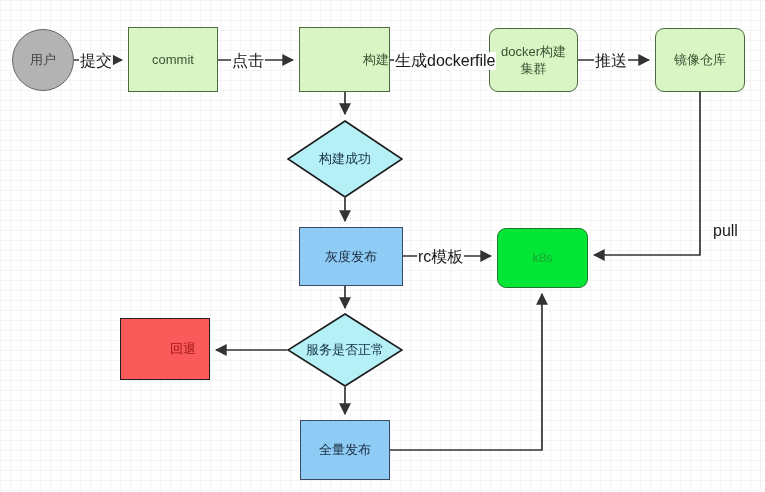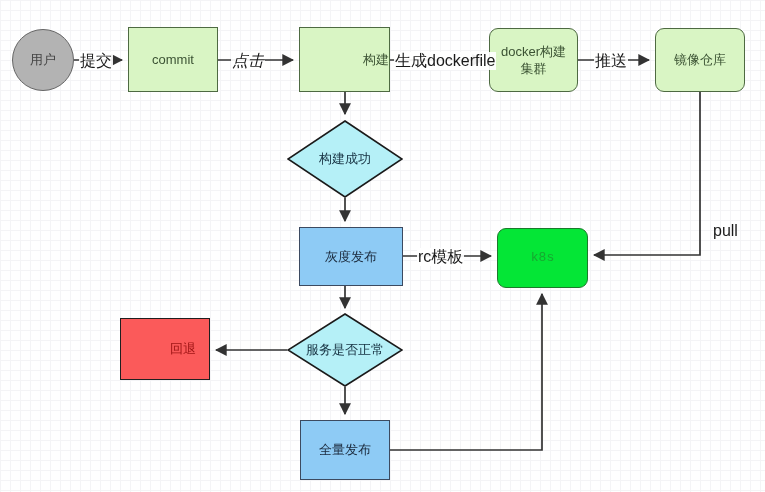--- a/index.html
+++ b/index.html
@@ -200,42 +200,42 @@
     <svg class="shape" viewBox="0 0 116 78" xmlns="http://www.w3.org/2000/svg">
       <polygon points="58,1 115,39 58,77 1,39" fill="#b5f0f7" stroke="#1a1a1a" stroke-width="1.6"></polygon>
     </svg>
     <span class="dlabel">构建成功</span>
   </div>
 
   <div class="node n-blue" style="left:299px; top:227px; width:104px; height:59px;">
     <span class="node-label">灰度发布</span>
   </div>
 
-  <div class="node n-k8s" style="left:497px; top:228px; width:91px; height:60px;font-family:Liberation Mono, monospace;">
+  <div class="node n-k8s" style="left:497px; top:228px; width:91px; height:60px;">
     <span class="node-label">k8s</span>
   </div>
 
   <div class="node n-red" style="left:120px; top:318px; width:90px; height:62px;padding-left:36px;">
     <span class="node-label">回退</span>
   </div>
 
   <div class="diamond" style="left:287px; top:313px; width:116px; height:74px;">
     <svg class="shape" viewBox="0 0 116 74" xmlns="http://www.w3.org/2000/svg">
       <polygon points="58,1 115,37 58,73 1,37" fill="#b5f0f7" stroke="#1a1a1a" stroke-width="1.6"></polygon>
     </svg>
     <span class="dlabel">服务是否正常</span>
   </div>
 
   <div class="node n-blue" style="left:300px; top:420px; width:90px; height:60px;">
     <span class="node-label">全量发布</span>
   </div>
 
   <div class="edge-label" style="left:79px; top:52px;"><span>提交</span></div>
 
-  <div class="edge-label" style="left:231px; top:52px;font-style:italic;"><span>点击</span></div>
+  <div class="edge-label" style="left:231px; top:52px;"><span>点击</span></div>
 
   <div class="edge-label" style="left:394px; top:52px;"><span>生成dockerfile</span></div>
 
   <div class="edge-label" style="left:594px; top:52px;"><span>推送</span></div>
 
   <div class="edge-label" style="left:417px; top:248px;"><span>rc模板</span></div>
 
   <div class="edge-label plain" style="left:712px; top:222px;"><span>pull</span></div>
 
 </div>

